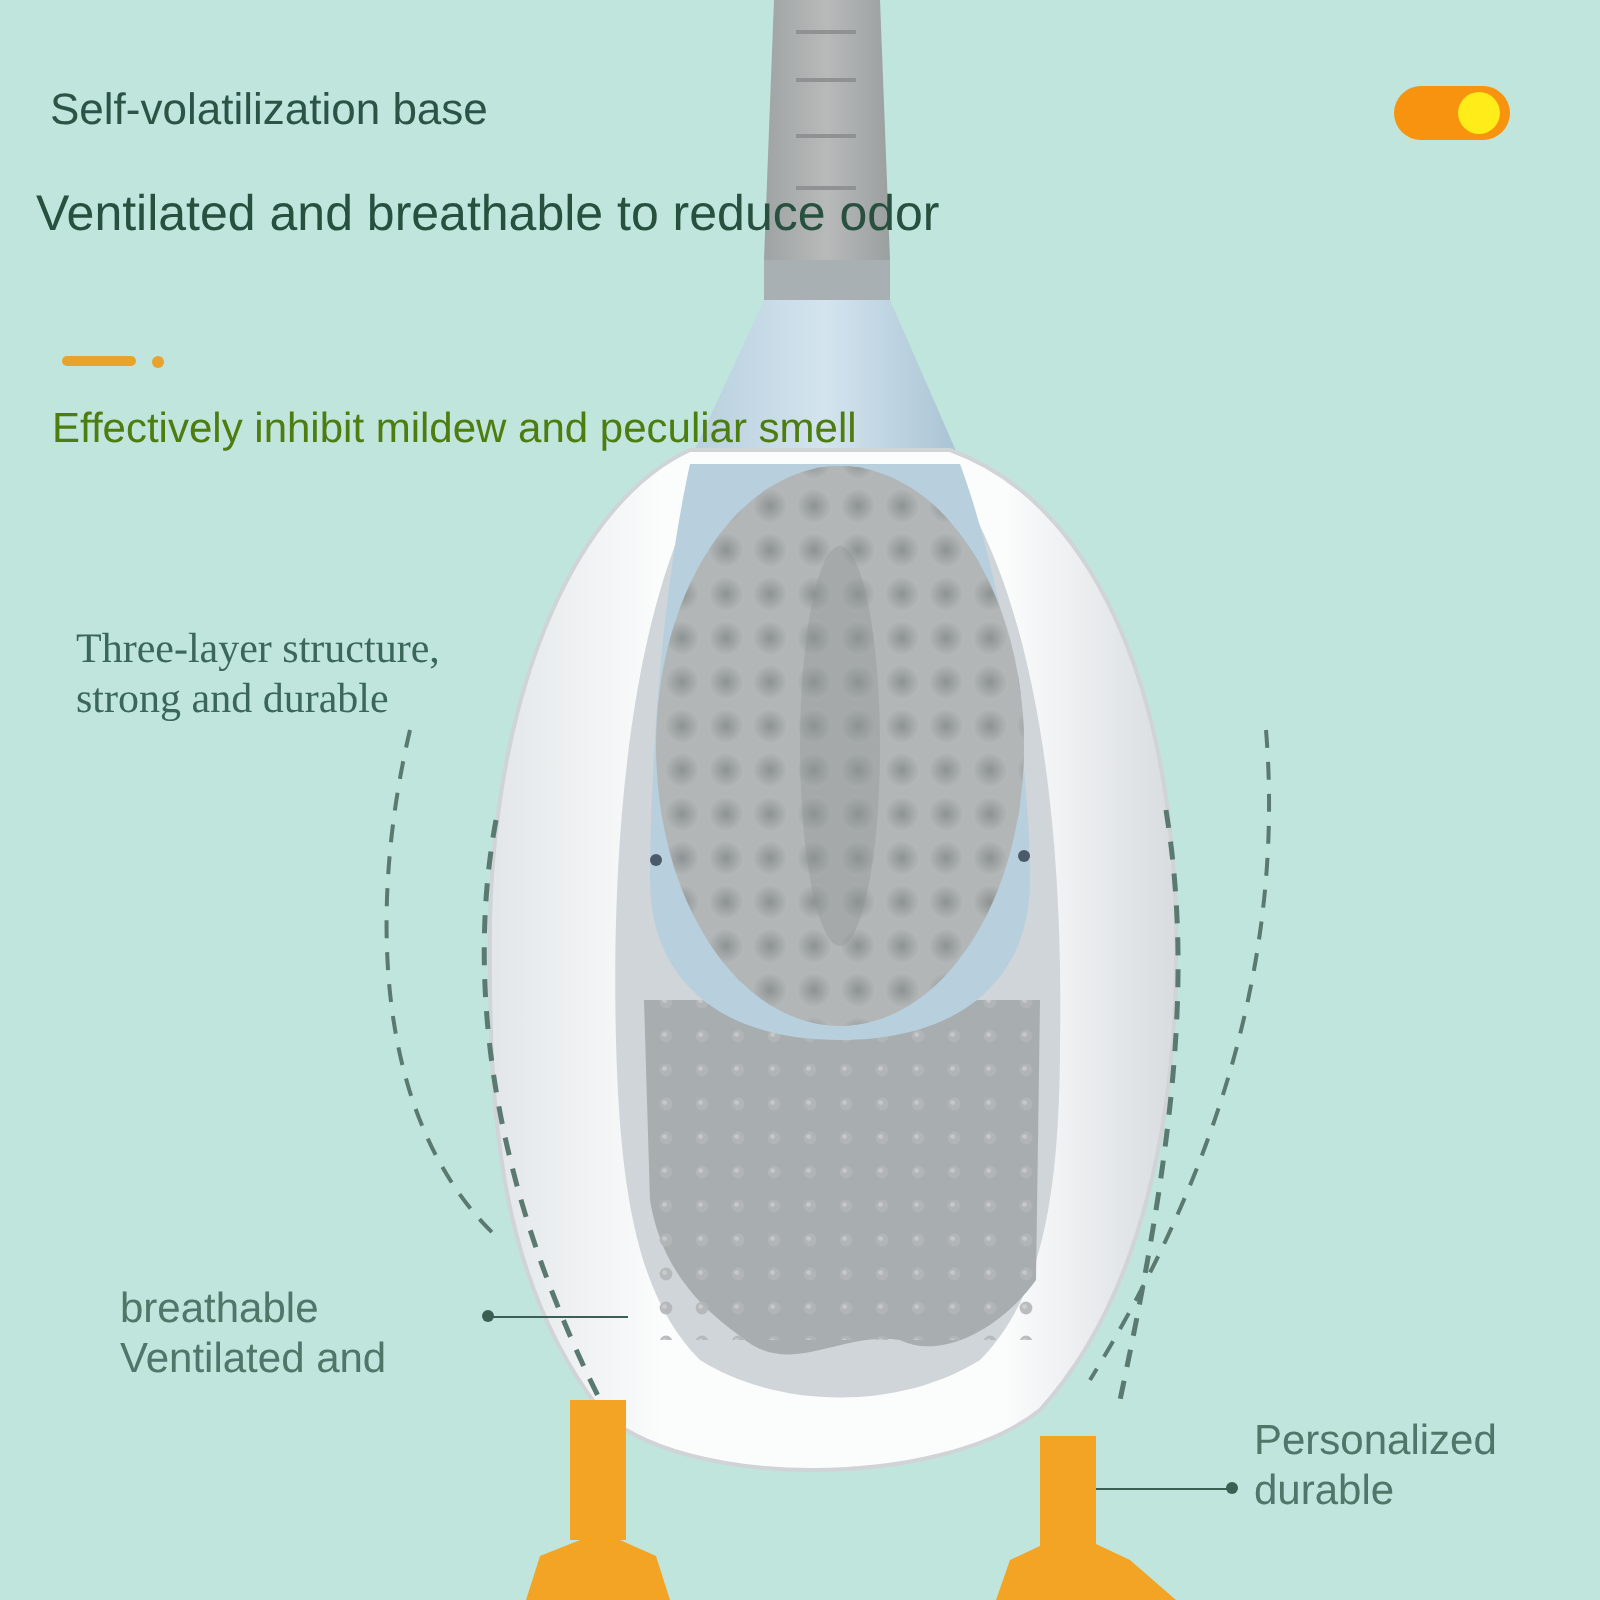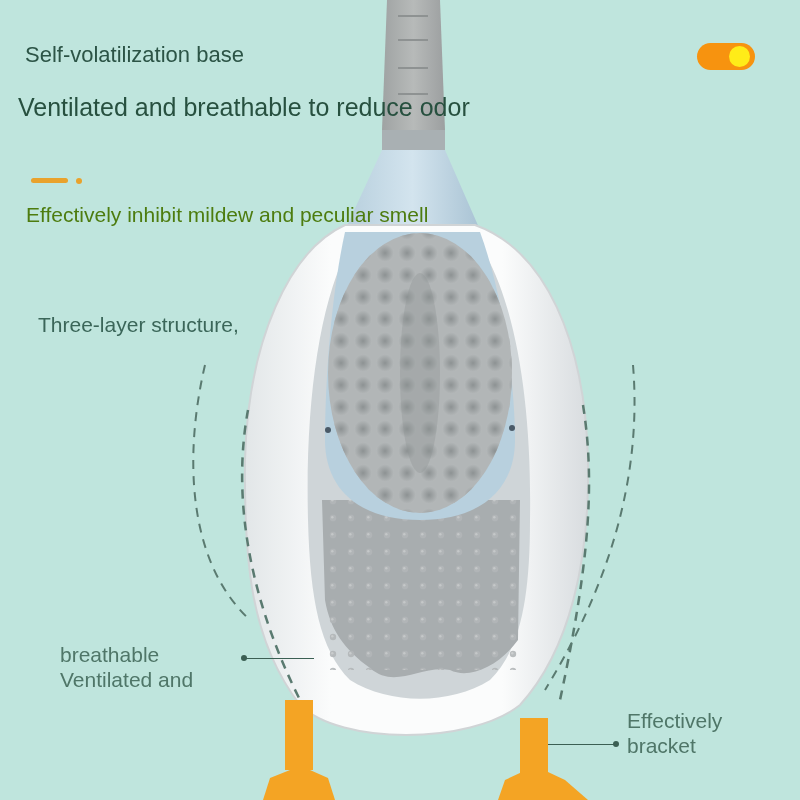--- a/index.html
+++ b/index.html
@@ -7,21 +7,21 @@
       width: 800px; height: 800px; overflow: hidden;
       background: #bfe5dd;
       font-family: "Liberation Sans", sans-serif;
       position: relative;
     }
     .stage { position: absolute; left: 0; top: 0; width: 800px; height: 692px; }
     .txt { position: absolute; color: #2f5a4d; white-space: nowrap; }
     .t-base { left: 25px; top: 42px; font-size: 22px; color: #2c5446; }
     .t-vent { left: 18px; top: 93px; font-size: 25px; color: #27503f; }
     .t-mildew { left: 26px; top: 203px; font-size: 21px; color: #4d7c0f; }
-    .t-three { left: 38px; top: 312px; font-size: 21px; line-height: 25px; color: #3b6659; }
+    .t-three { left: 38px; top: 312px; font-size: 21px; line-height: 25px; color: #3b6659; font-family: Liberation Serif, serif; }
     .t-ventb { left: 60px; top: 642px; font-size: 21px; line-height: 25px; color: #4f7668; }
     .t-bracket { left: 627px; top: 708px; font-size: 21px; line-height: 25px; color: #4f7668; white-space: normal; width: 160px;}
     .accent-bar { position: absolute; left: 31px; top: 178px; width: 37px; height: 5px; border-radius: 3px; background: #e9a22c; }
     .accent-dot { position: absolute; left: 76px; top: 178px; width: 6px; height: 6px; border-radius: 50%; background: #e9a22c; }
     .toggle { position: absolute; left: 697px; top: 43px; width: 58px; height: 27px; border-radius: 14px; background: #f7930f; }
     .toggle .knob { position: absolute; right: 5px; top: 3px; width: 21px; height: 21px; border-radius: 50%; background: #ffec18; }
     svg.product { position: absolute; left: 0; top: 0; }
     .leader { position: absolute; height: 1px; background: #3b5f53; }
     .leader-dot { position: absolute; width: 6px; height: 6px; border-radius: 50%; background: #3b5f53; }
   </style>
@@ -108,24 +108,25 @@
   </div>
   <div class="accent-bar"></div>
   <div class="accent-dot"></div>
 
   <div class="txt t-base">Self-volatilization base</div>
   <div class="txt t-vent">Ventilated and breathable to reduce odor</div>
   <div class="txt t-mildew">Effectively inhibit mildew and peculiar smell</div>
 
   <div class="txt t-three">
     <div>Three-layer structure,</div>
+    <div>strong and durable</div>
   </div>
 
   <div class="txt t-ventb">
     <div>breathable</div>
     <div>Ventilated and</div>
   </div>
 
   <div class="txt t-bracket">
-    <div>Effectively</div>
-    <div>bracket</div>
+    <div>Personalized</div>
+    <div>durable</div>
   </div>
 </div>
 
 </body></html>

